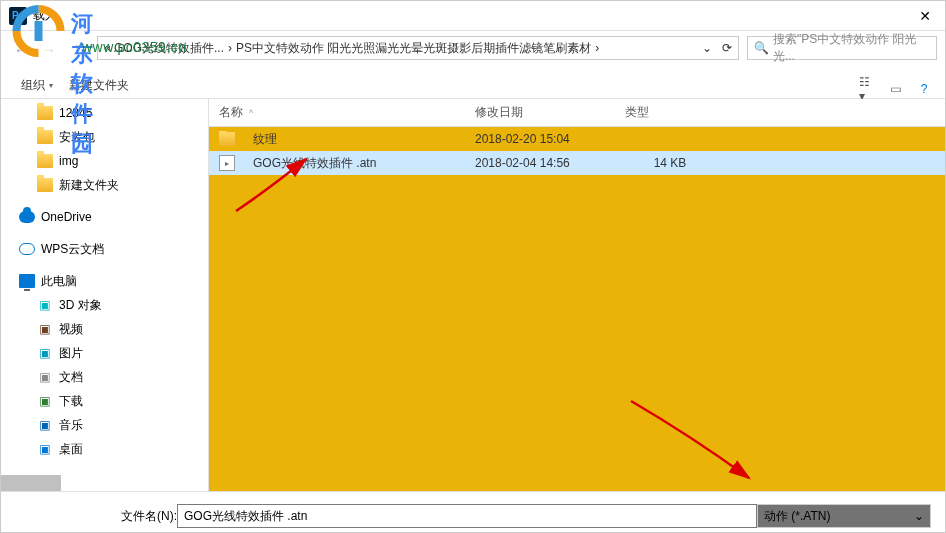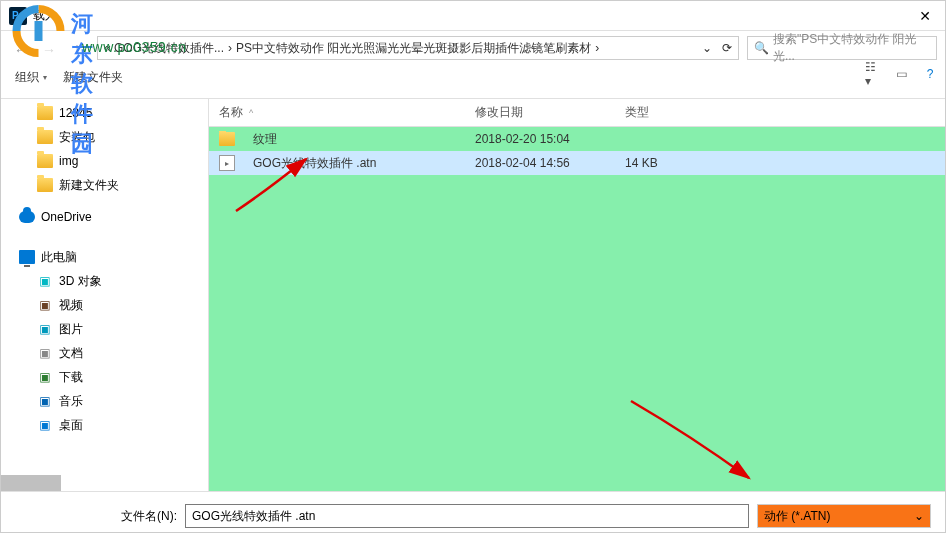--- a/index.html
+++ b/index.html
@@ -13,59 +13,59 @@
 .wm-text{position:absolute;top:8px;left:70px;font-size:22px;font-weight:bold;color:#3b82f6;letter-spacing:1px}
 .wm-url{position:absolute;top:38px;left:81px;font-size:14px;color:#15803d;font-weight:normal;letter-spacing:0.5px}
 .navbar{height:34px;display:flex;align-items:center;padding:0 8px;gap:4px}
 .nav-btn{width:24px;height:24px;display:flex;align-items:center;justify-content:center;color:#999;font-size:14px}
 .breadcrumb{flex:1;border:1px solid #ccc;height:24px;display:flex;align-items:center;padding:0 6px;margin:0 4px;background:#fff;overflow:hidden}
 .breadcrumb span{white-space:nowrap;color:#333;font-size:12px}
 .bc-sep{margin:0 4px;color:#888;font-size:10px}
 .bc-drop{margin-left:auto;display:flex;align-items:center;gap:4px;color:#666}
 .searchbox{width:190px;border:1px solid #ccc;height:24px;display:flex;align-items:center;padding:0 6px;background:#fff;color:#888}
 .searchbox .sicon{margin-right:4px;font-size:12px}
-.toolbar{height:34px;display:flex;align-items:flex-start;padding:0 6px;border-bottom:1px solid #e0e0e0}
+.toolbar{height:34px;display:flex;align-items:flex-end;padding:0 12px;border-bottom:1px solid #e0e0e0}
 .toolbtn{padding:4px 8px;cursor:pointer;display:flex;align-items:center;color:#333}
 .toolbtn.drop::after{content:"▾";margin-left:4px;font-size:8px;color:#666}
 .toolbar-right{margin-left:auto;display:flex;gap:10px;align-items:center}
 .icon-btn{width:18px;height:18px;display:flex;align-items:center;justify-content:center;color:#555}
 .main{display:flex;height:392px}
 .sidebar{width:208px;border-right:1px solid #e0e0e0;overflow-y:auto;overflow-x:hidden;padding-top:2px;position:relative}
 .side-item{height:24px;display:flex;align-items:center;padding:0 6px 0 18px;gap:6px;cursor:pointer;white-space:nowrap}
 .side-item.sub{padding-left:36px}
 .folder-icon{width:16px;height:14px;background:linear-gradient(#ffd868,#f0b429);border-radius:1px;position:relative;flex-shrink:0}
 .folder-icon::before{content:"";position:absolute;top:-3px;left:0;width:7px;height:3px;background:#ffd868;border-radius:1px 1px 0 0}
 .od-icon{width:16px;height:12px;background:#0078d4;border-radius:6px;position:relative;flex-shrink:0}
 .od-icon::before{content:"";position:absolute;top:-4px;left:4px;width:8px;height:8px;background:#0078d4;border-radius:50%}
 .wps-icon{width:16px;height:12px;background:#fff;border:1px solid #0078d4;border-radius:6px;flex-shrink:0}
 .pc-icon{width:16px;height:14px;background:#0078d4;border-radius:1px;position:relative;flex-shrink:0}
 .pc-icon::after{content:"";position:absolute;bottom:-3px;left:5px;width:6px;height:2px;background:#666}
 .dev-icon{width:16px;height:14px;flex-shrink:0;display:flex;align-items:center;justify-content:center;font-size:12px}
 .side-sep{height:8px}
-.filelist{flex:1;background:#86efac;overflow:auto}
+.filelist{flex:1;background:#eab308;overflow:auto}
 .fl-header{display:flex;height:28px;align-items:center;border-bottom:1px solid #e0e0e0;position:sticky;top:0;background:#fff}
 .fl-col{padding:0 10px;color:#555;display:flex;align-items:center;height:100%;cursor:pointer}
 .fl-col.sorted::after{content:"^";margin-left:6px;font-size:9px;color:#999}
 .col-name{width:256px}
 .col-date{width:150px}
 .col-type{width:130px}
 .col-size{width:120px;text-align:right}
 .fl-row{display:flex;height:24px;align-items:center}
 .fl-row.selected{background:#cce8ff}
 .fl-cell{padding:0 10px;white-space:nowrap;overflow:hidden;color:#333}
 .fl-cell.name{width:256px;display:flex;align-items:center;gap:18px}
 .fl-cell.date{width:150px}
 .fl-cell.type{width:130px}
-.fl-cell.size{width:120px;text-align:left;padding-right:20px}
+.fl-cell.size{width:120px;text-align:center;padding-right:20px}
 .atn-icon{width:16px;height:16px;background:#fff;border:1px solid #999;flex-shrink:0;position:relative;display:flex;align-items:center;justify-content:center;font-size:8px;color:#666}
 .footer{border-top:1px solid #e0e0e0;padding:12px 14px 10px 14px}
-.filename-row{display:flex;align-items:center;gap:8px;margin-bottom:10px}
+.filename-row{display:flex;align-items:center;gap:0;margin-bottom:10px}
 .filename-label{width:162px;text-align:right}
 .filename-input{flex:1;height:24px;border:1px solid #7a7a7a;padding:0 6px;font-size:12px}
-.filetype{width:174px;height:24px;border:1px solid #ccc;padding:3px 6px;display:flex;align-items:center;justify-content:space-between;background:#f97316}
+.filetype{width:174px;height:24px;border:1px solid #ccc;padding:3px 6px;display:flex;align-items:center;justify-content:space-between;background:#737373}
 .arrow{position:absolute;pointer-events:none;z-index:50}
 .scrollbar-stub{position:absolute;bottom:0;left:0;width:60px;height:16px;background:#c0c0c0}
 </style>
 </head>
 <body>
 
 <div class="watermark">
   <svg class="wm-svg" viewBox="0 0 60 60">
     <path d="M30 8 A22 22 0 0 1 52 30" stroke="#f39c12" stroke-width="8" fill="none"></path>
     <path d="M8 30 A22 22 0 0 1 30 8" stroke="#3498db" stroke-width="8" fill="none"></path>
@@ -126,20 +126,24 @@
       <div class="side-item sub">
         <div class="folder-icon"></div>
         <span>新建文件夹</span>
       </div>
       <div class="side-sep"></div>
       <div class="side-item">
         <div class="od-icon"></div>
         <span>OneDrive</span>
       </div>
       <div class="side-sep"></div>
+      <div class="side-item">
+        <div class="wps-icon"></div>
+        <span>WPS云文档</span>
+      </div>
       <div class="side-sep"></div>
       <div class="side-item">
         <div class="pc-icon"></div>
         <span>此电脑</span>
       </div>
       <div class="side-item sub">
         <div class="dev-icon" style="color:#00b7c3">▣</div>
         <span>3D 对象</span>
       </div>
       <div class="side-item sub">

